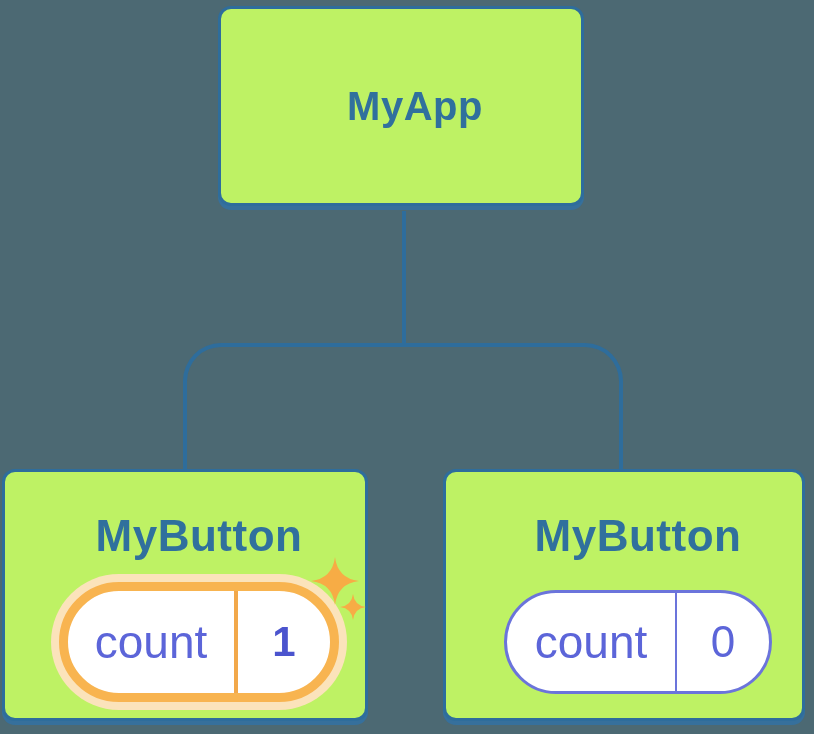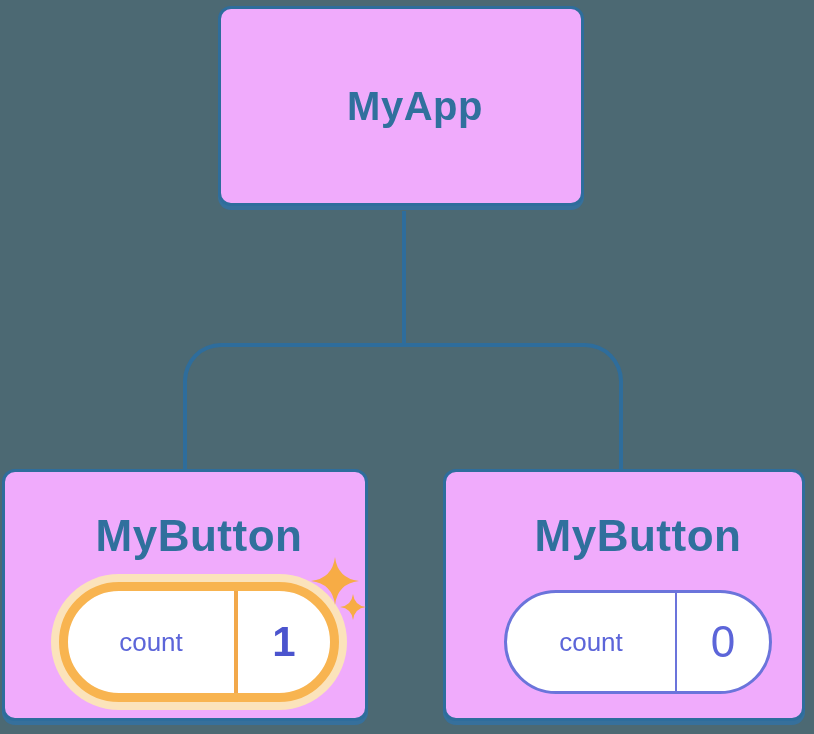--- a/index.html
+++ b/index.html
@@ -2,21 +2,21 @@
 <html><head>
 <meta charset="utf-8">
 <style>
   html,body{margin:0;padding:0;background:#4C6973;}
   #stage{
     position:relative;width:814px;height:734px;overflow:hidden;
     background:#4C6973;
     font-family:"Liberation Sans","DejaVu Sans",sans-serif;
   }
   .node{
-    position:absolute;background:#f0abfc;
+    position:absolute;background:#bef264;
     border:3px solid #2E6D9C;border-radius:13px;
     box-shadow:0 4px 0 rgba(53,113,158,0.95);
     box-sizing:border-box;
     display:flex;flex-direction:column;align-items:center;padding-left:28px;
   }
   .node-label{
     color:#30709D;font-weight:700;letter-spacing:0.5px;
     line-height:44px;
   }
   #node-root{left:218px;top:6px;width:366px;height:200px;justify-content:center;}
@@ -46,21 +46,21 @@
     margin-top:24px;width:280px;height:120px;border-radius:60px;
     border:9px solid #F8B450;
     box-shadow:0 0 0 8px #FBE3BB, inset 2px 2px 0 rgba(255,255,255,0.9);
   }
   .pill-plain{
     margin-top:32px;width:268px;height:104px;border-radius:52px;
     border:3px solid #6B74DB;
   }
   .pill-key{
     flex:1;display:flex;align-items:center;justify-content:center;
-    color:#5C65D9;font-size:26px;
+    color:#5C65D9;font-size:46px;
   }
   .pill-divider-orange{width:4px;background:#F2A84A;}
   .pill-divider-purple{width:2px;background:#6B74DB;}
   .pill-value{
     display:flex;align-items:center;justify-content:center;
     color:#5C65D9;font-size:40px;
   }
   .pill-highlight .pill-value{width:92px;font-weight:700;color:#4B54CE;font-size:42px;}
   .pill-plain .pill-value{width:92px;font-size:44px;}
   .sparkles{position:absolute;left:306px;top:554px;width:66px;height:70px;pointer-events:none;}

